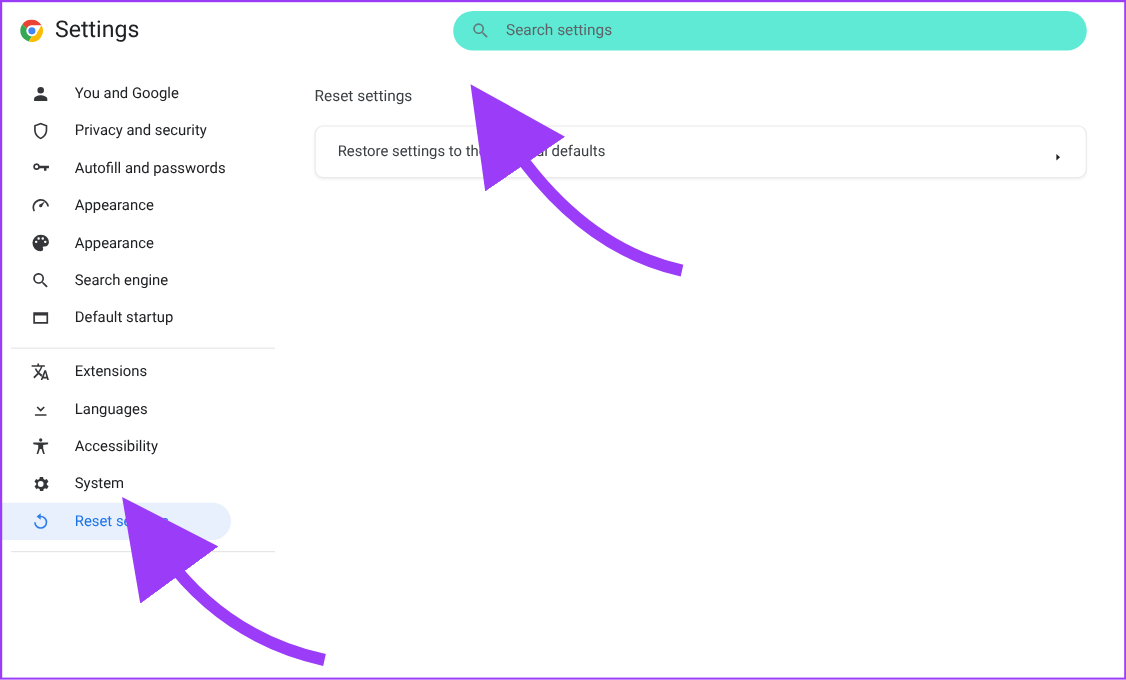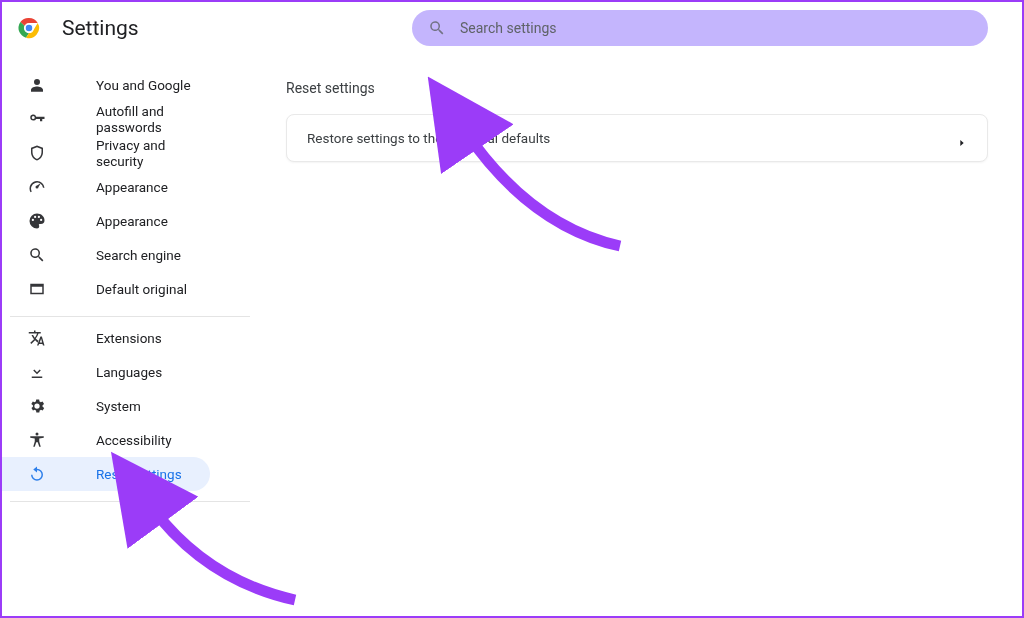--- a/index.html
+++ b/index.html
@@ -6,43 +6,43 @@
   body { background: #fff; width: 1024px; height: 618px; overflow: hidden; position: relative; }
   .frame-border { position: absolute; inset: 0; border: 2px solid #9b3cf8; pointer-events: none; z-index: 999; }
 
   .header {
     display: flex; align-items: center; height: 56px; padding-left: 18px;
   }
   .chrome-logo {
     width: 22px; height: 22px; display: flex; align-items: center; justify-content: center;
   }
   .app-title {
-    font-size: 21px; color: #202124; margin-left: 22px; font-weight: 400;
+    font-size: 21px; color: #202124; margin-left: 10px; font-weight: 400;
   }
   .search-wrap {
     margin-left: auto; margin-right: 36px; flex: 0 0 576px;
-    background: #c4b5fd; border-radius: 20px; height: 36px;
+    background: #5eead4; border-radius: 20px; height: 36px;
     display: flex; align-items: center; padding: 0 16px; color: #5f6368;
   }
   .search-wrap .sicon { width: 18px; height: 18px; margin-right: 14px; opacity: .8; }
   .search-wrap input {
     border: none; background: transparent; outline: none; font-size: 14px;
     flex: 1; color: #202124;
   }
   .search-wrap input::placeholder { color: #5f6368; }
 
   .body-row { display: flex; height: calc(618px - 56px); }
   .sidebar { width: 260px; padding-top: 12px; }
   .nav-group { padding-bottom: 6px; }
   .nav-sep { border-top: 1px solid #e4e4e4; margin: 4px 10px 4px 10px; }
 
   .nav-item {
     display: flex; align-items: center; height: 34px; padding-left: 28px;
     border-radius: 0 17px 17px 0; margin-right: 50px; cursor: pointer;
-    color: #202124; font-size: 13.5px; gap: 28px;
+    color: #202124; font-size: 13.5px;
   }
   .nav-item.active { background: #e8f0fe; color: #1a73e8; }
   .nav-item .nicon { width: 18px; height: 18px; margin-right: 22px; display: flex; align-items: center; justify-content: center; }
   .nav-item .nicon svg { width: 18px; height: 18px; fill: currentColor; opacity: .9; }
   .nav-item .ext-launch { margin-left: 10px; width: 16px; height: 16px; }
 
   .main { flex: 1; padding-top: 24px; padding-left: 26px; padding-right: 36px; position: relative; }
   .section-title { font-size: 14px; color: #3c4043; margin-bottom: 18px; }
   .card {
     border: 1px solid #e9e9e9; border-radius: 8px; background: #fff;
@@ -93,36 +93,36 @@
         <span class="nicon">
             <svg viewBox="0 0 24 24">
               <path d="M12 12a4 4 0 1 0-4-4 4 4 0 0 0 4 4zm0 2c-3 0-8 1.5-8 4.5V21h16v-2.5c0-3-5-4.5-8-4.5z"></path>
             </svg>
           </span>
         <span>You and Google</span>
       </div>
       <div class="nav-item">
         <span class="nicon">
             <svg viewBox="0 0 24 24">
+              <path d="M12 2 4 5v6c0 5 3.4 9.7 8 11 4.6-1.3 8-6 8-11V5l-8-3zm0 2.2 6 2.3V11c0 4-2.6 7.8-6 9-3.4-1.2-6-5-6-9V6.5l6-2.3z"></path>
+            </svg>
+          </span>
+        <span>Privacy and security</span>
+      </div>
+      <div class="nav-item">
+        <span class="nicon">
+            <svg viewBox="0 0 24 24">
               <path d="M7 14a4 4 0 1 1 3.87-5H22v3h-3v3h-3v-3h-5.13A4 4 0 0 1 7 14zm0-2a2 2 0 1 0-2-2 2 2 0 0 0 2 2z"></path>
             </svg>
           </span>
         <span>Autofill and passwords</span>
       </div>
       <div class="nav-item">
         <span class="nicon">
             <svg viewBox="0 0 24 24">
-              <path d="M12 2 4 5v6c0 5 3.4 9.7 8 11 4.6-1.3 8-6 8-11V5l-8-3zm0 2.2 6 2.3V11c0 4-2.6 7.8-6 9-3.4-1.2-6-5-6-9V6.5l6-2.3z"></path>
-            </svg>
-          </span>
-        <span>Privacy and security</span>
-      </div>
-      <div class="nav-item">
-        <span class="nicon">
-            <svg viewBox="0 0 24 24">
               <path d="M12 4a10 10 0 0 0-8.66 15l1.73-1A8 8 0 1 1 20 13h2A10 10 0 0 0 12 4zm0 6 5-3-3 5a2 2 0 1 1-2-2z"></path>
             </svg>
           </span>
         <span>Appearance</span>
       </div>
       <div class="nav-item">
         <span class="nicon">
             <svg viewBox="0 0 24 24">
               <path d="M12 2a10 10 0 0 0 0 20 3 3 0 0 0 3-3 3 3 0 0 0-.4-1.5 1 1 0 0 1 .9-1.5H17a5 5 0 0 0 5-5C22 5.8 17.5 2 12 2zM6.5 12A1.5 1.5 0 1 1 8 10.5 1.5 1.5 0 0 1 6.5 12zm3-4A1.5 1.5 0 1 1 11 6.5 1.5 1.5 0 0 1 9.5 8zm5 0A1.5 1.5 0 1 1 16 6.5 1.5 1.5 0 0 1 14.5 8zm3 4A1.5 1.5 0 1 1 19 10.5 1.5 1.5 0 0 1 17.5 12z"></path>
             </svg>
@@ -136,21 +136,21 @@
             </svg>
           </span>
         <span>Search engine</span>
       </div>
       <div class="nav-item">
         <span class="nicon">
             <svg viewBox="0 0 24 24">
               <path d="M3 5h18v14H3V5zm2 4v8h14V9H5zm0-2h14V7H5z"></path>
             </svg>
           </span>
-        <span>Default original</span>
+        <span>Default startup</span>
       </div>
     </div>
 
     <div class="nav-sep"></div>
 
     <div class="nav-group">
       <div class="nav-item">
         <span class="nicon">
             <svg viewBox="0 0 24 24">
               <path d="m12.87 15.07-2.54-2.51.03-.03A17.5 17.5 0 0 0 14.07 6H17V4h-7V2H8v2H1v2h11.17a15.6 15.6 0 0 1-3.17 5.5A15.6 15.6 0 0 1 6.8 8H4.7a17.6 17.6 0 0 0 3.3 5.5l-5 4.94L4.41 20 9.5 15l3.37 3.37 1-3.3H12zm3.63-5.07h2L22 22h-2l-.75-2h-4.5L14 22h-2l4.5-12zm-.75 8h3L17.5 13z"></path>
@@ -162,32 +162,32 @@
         <span class="nicon">
             <svg viewBox="0 0 24 24">
               <path d="M5 20h14v-2H5v2zM12 2v10.17l3.59-3.58L17 10l-5 5-5-5 1.41-1.41L12 12.17V2h0z"></path>
             </svg>
           </span>
         <span>Languages</span>
       </div>
       <div class="nav-item">
         <span class="nicon">
             <svg viewBox="0 0 24 24">
+              <path d="M12 2a2 2 0 1 1-2 2 2 2 0 0 1 2-2zm9 5H3v2l6 1v4l-2 7h2l2-6h2l2 6h2l-2-7v-4l6-1z"></path>
+            </svg>
+          </span>
+        <span>Accessibility</span>
+      </div>
+      <div class="nav-item">
+        <span class="nicon">
+            <svg viewBox="0 0 24 24">
               <path d="M19.4 13a7.8 7.8 0 0 0 0-2l2-1.6-2-3.4-2.4 1a7.6 7.6 0 0 0-1.7-1l-.4-2.6h-4l-.4 2.6a7.6 7.6 0 0 0-1.7 1l-2.4-1-2 3.4L6.6 11a7.8 7.8 0 0 0 0 2l-2 1.6 2 3.4 2.4-1a7.6 7.6 0 0 0 1.7 1l.4 2.6h4l.4-2.6a7.6 7.6 0 0 0 1.7-1l2.4 1 2-3.4zM12 15.5A3.5 3.5 0 1 1 15.5 12 3.5 3.5 0 0 1 12 15.5z"></path>
             </svg>
           </span>
         <span>System</span>
-      </div>
-      <div class="nav-item">
-        <span class="nicon">
-            <svg viewBox="0 0 24 24">
-              <path d="M12 2a2 2 0 1 1-2 2 2 2 0 0 1 2-2zm9 5H3v2l6 1v4l-2 7h2l2-6h2l2 6h2l-2-7v-4l6-1z"></path>
-            </svg>
-          </span>
-        <span>Accessibility</span>
       </div>
       <div class="nav-item active">
         <span class="nicon">
             <svg viewBox="0 0 24 24">
               <path d="M12 5V2L7 6l5 4V7a6 6 0 1 1-6 6H4a8 8 0 1 0 8-8z"></path>
             </svg>
           </span>
         <span>Reset settings</span>
       </div>
     </div>

